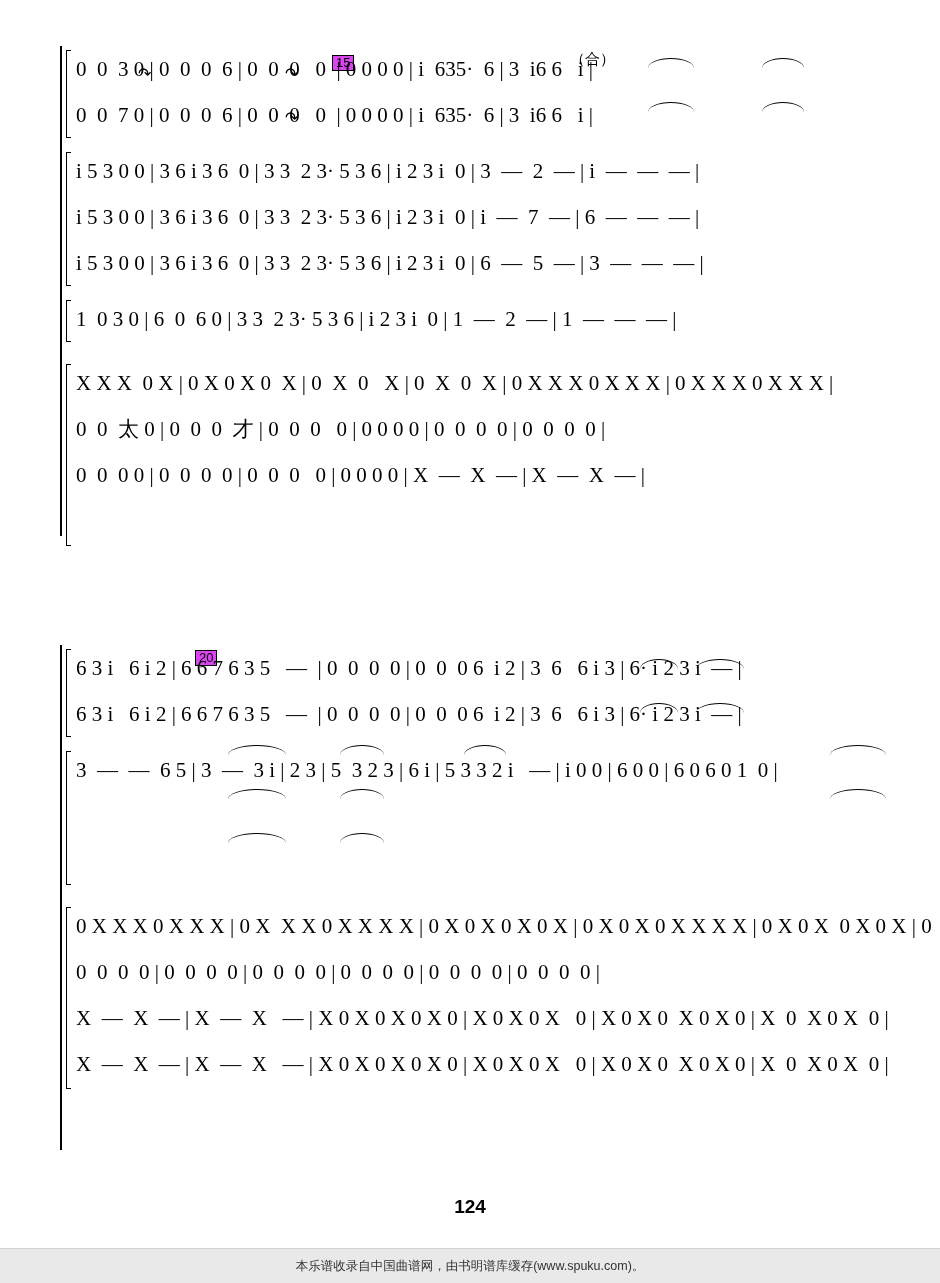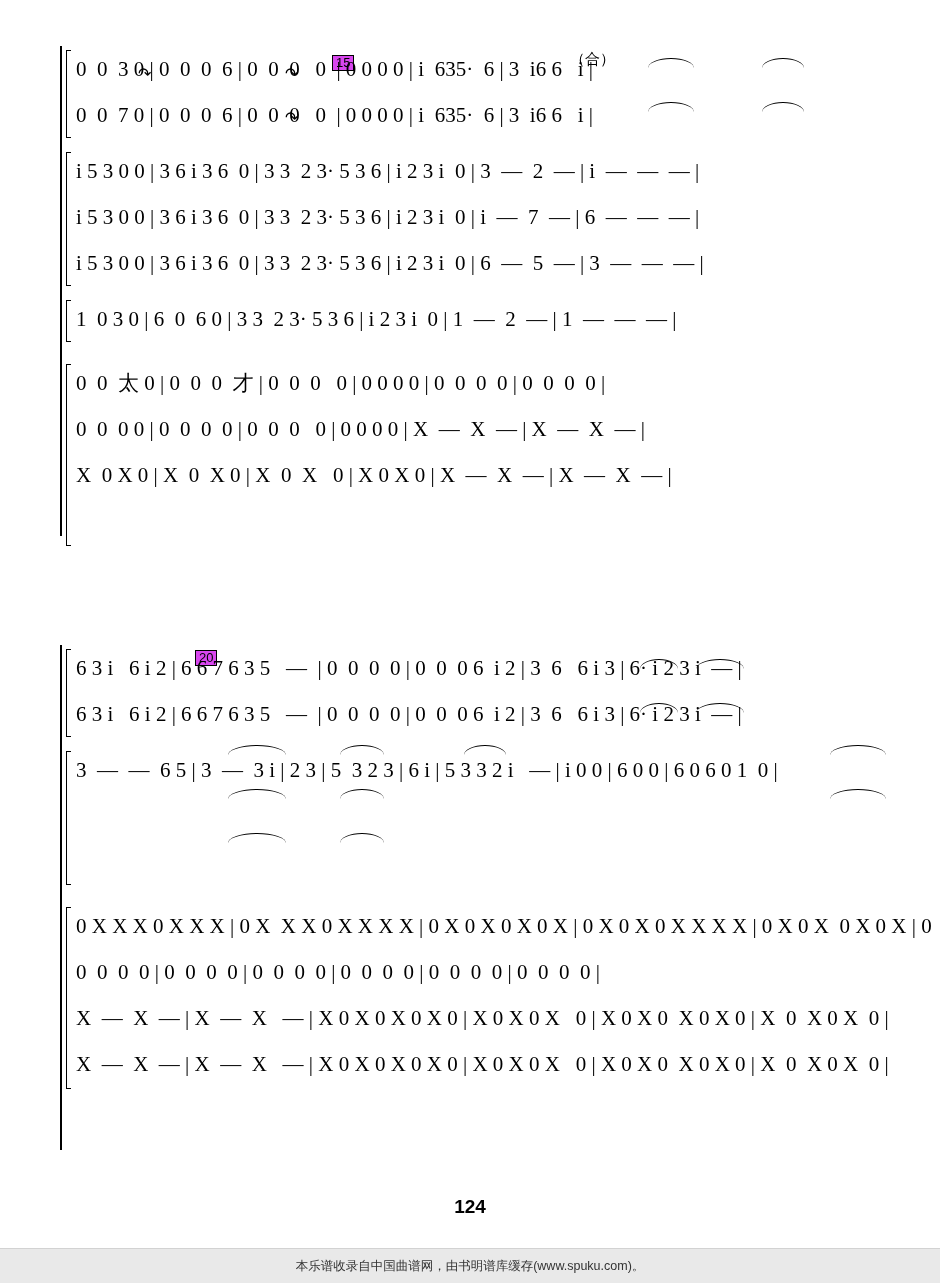--- a/index.html
+++ b/index.html
@@ -215,27 +215,27 @@
     <div class="group" style="height:50px;">
       <div class="brace-bot"></div>
       <div class="row">
         <span class="cells">1  0 3 0 | 6  0  6 0 | 3 3  2 3· 5 3 6 | i 2 3 i  0 | 1  —  2  — | 1  —  —  — |</span>
       </div>
     </div>
 
     <div class="group" style="height:190px; margin-top:14px;">
       <div class="brace-bot"></div>
       <div class="row">
+        <span class="cells">X X X  0 X | 0 X 0 X 0  X | 0  X  0   X | 0  X  0  X | 0 X X X 0 X X X | 0 X X X 0 X X X |</span>
+      </div>
+      <div class="row">
         <span class="cells">0  0  太 0 | 0  0  0  才 | 0  0  0   0 | 0 0 0 0 | 0  0  0  0 | 0  0  0  0 |</span>
       </div>
       <div class="row">
         <span class="cells">0  0  0 0 | 0  0  0  0 | 0  0  0   0 | 0 0 0 0 | X  —  X  — | X  —  X  — |</span>
-      </div>
-      <div class="row">
-        <span class="cells">X  0 X 0 | X  0  X 0 | X  0  X   0 | X 0 X 0 | X  —  X  — | X  —  X  — |</span>
       </div>
     </div>
   </div>
 
   <div class="system" id="system-2" style="width:860px;">
 
     <div class="sys-bracket" style="height:505px;"></div>
 
     <div class="mark" style="left:135px; top:5px;">20</div>
 

